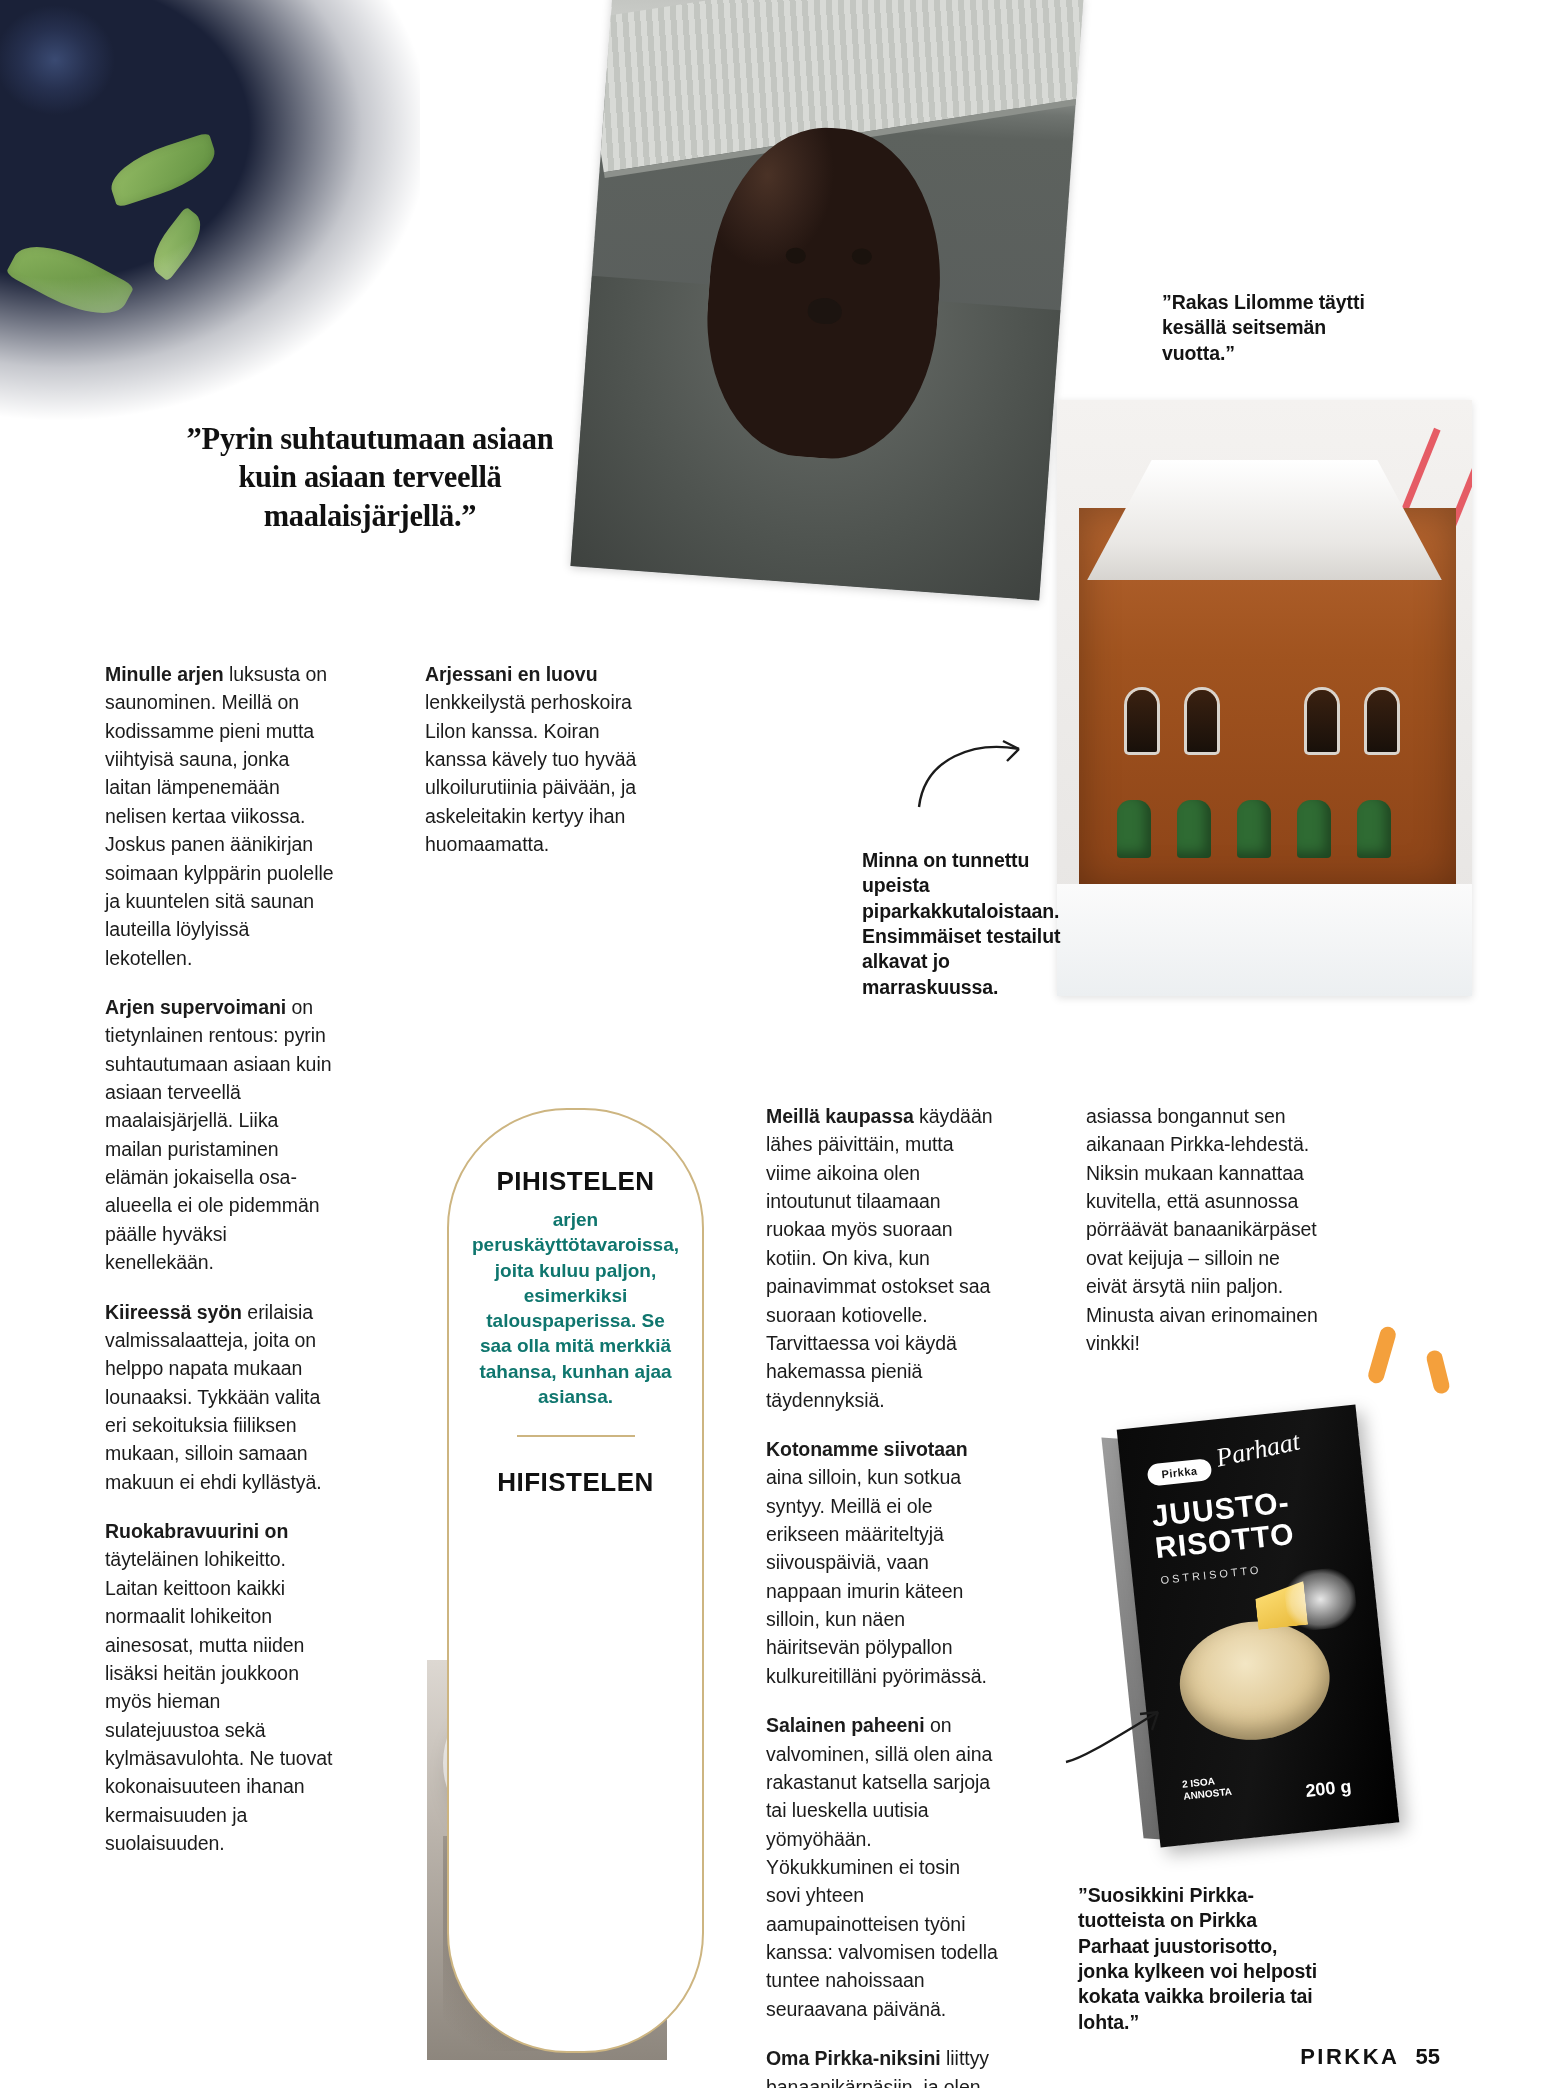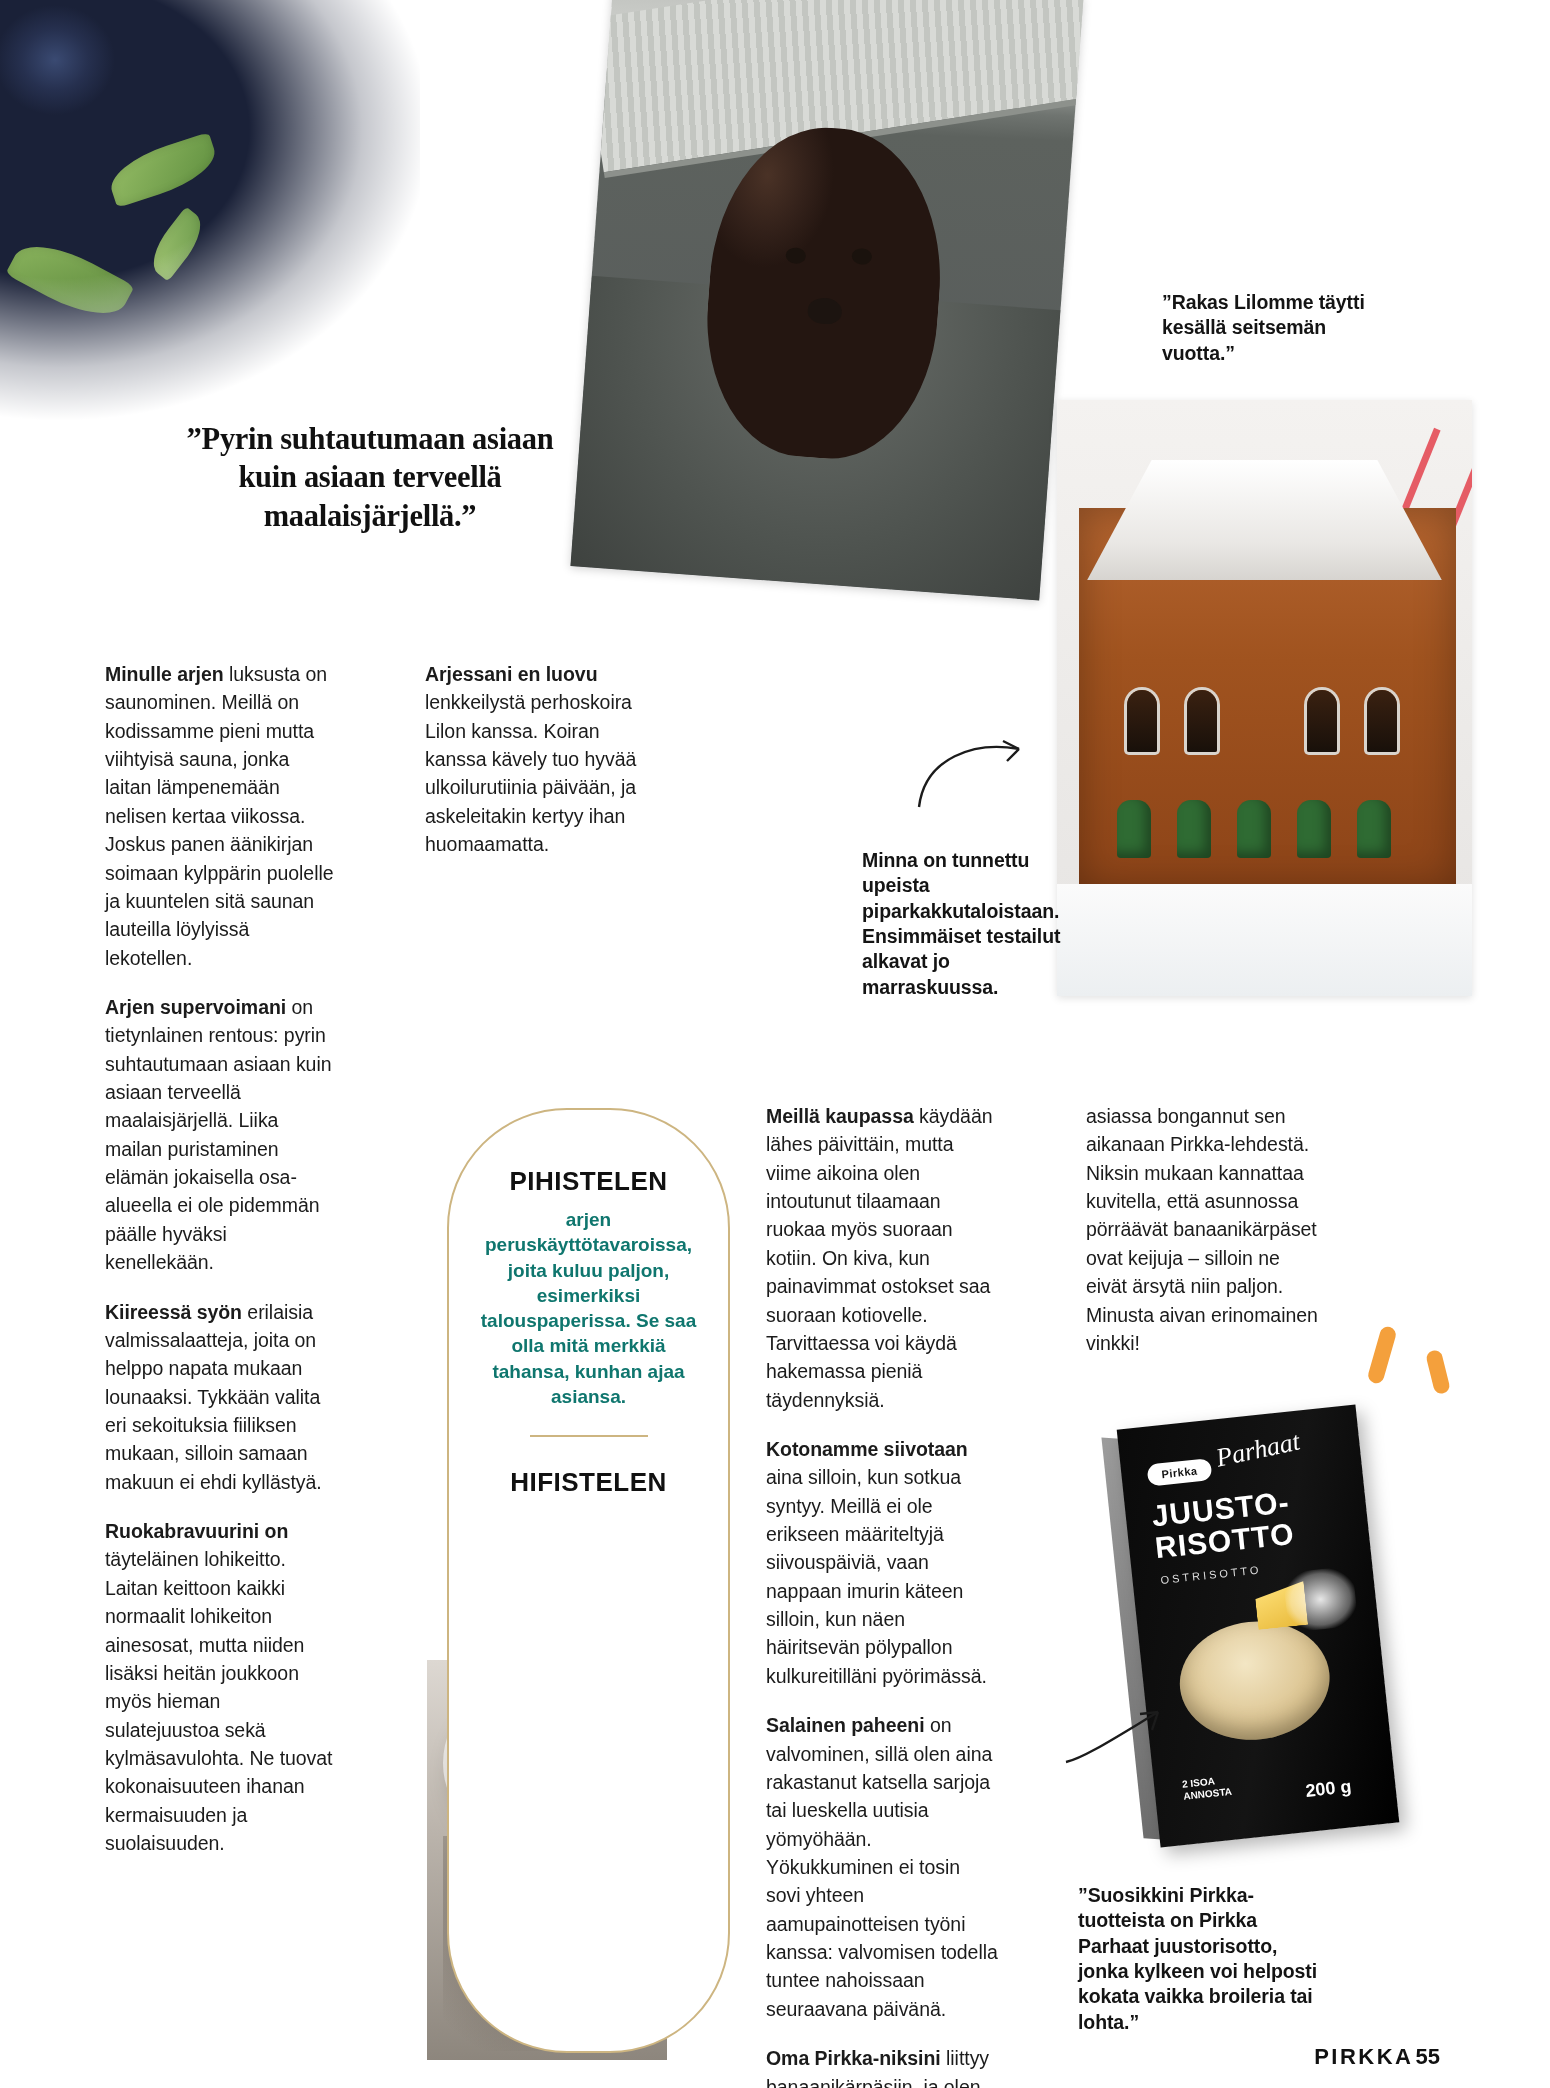--- a/index.html
+++ b/index.html
@@ -214,39 +214,39 @@
   .col p { margin-bottom: 21px; text-align: left; }
   .col p b { font-weight: 700; }
 
   #col1 { left: 105px; top: 660px; width: 232px; }
   #col2 { left: 425px; top: 660px; width: 232px; }
   #col3 { left: 766px; top: 1102px; width: 232px; }
   #col4 { left: 1086px; top: 1102px; width: 232px; }
 
   
   #tipbox {
-    position:absolute; left: 447px; top: 1108px; width: 283px; height: 945px;
+    position:absolute; left: 447px; top: 1108px; width: 257px; height: 945px;
     border: 2px solid #cdb581; border-radius: 120px;
     background: #fff;
   }
   #tipbox .inner { padding: 56px 22px 0 22px; text-align:center; }
   .tip-title {
     font-size: 26px; font-weight: 800; letter-spacing: .5px; color:#111; margin-bottom: 10px;
   }
   .tip-body {
     font-size: 19px; line-height: 1.33; font-weight: 700; color:#0f766e;
   }
   .tip-rule { width: 118px; height: 2px; background:#cdb581; margin: 26px auto 30px auto; }
 
   
   #footer {
     position:absolute; right: 110px; bottom: 18px;
     font-weight: 800; letter-spacing: 2.5px; font-size: 22px; color:#111;
   }
-  #footer .pg { margin-left: 2px; letter-spacing: 0; }
+  #footer .pg { margin-left: 16px; letter-spacing: 0; }
 </style>
 </head>
 <body>
 
 <div class="photo" id="berries">
   <div class="leaf l1"></div>
   <div class="leaf l2"></div>
   <div class="leaf l3"></div>
   <div class="vignette"></div>
 </div>

